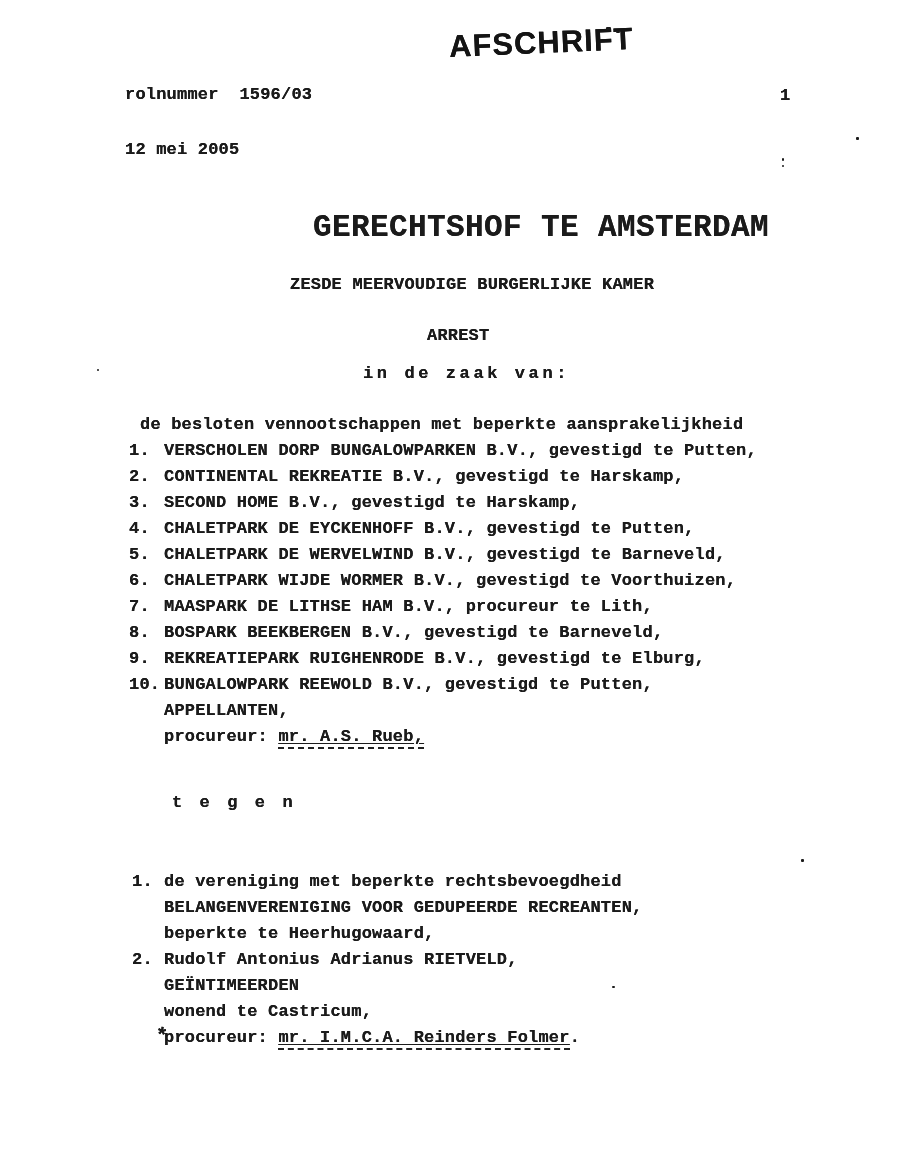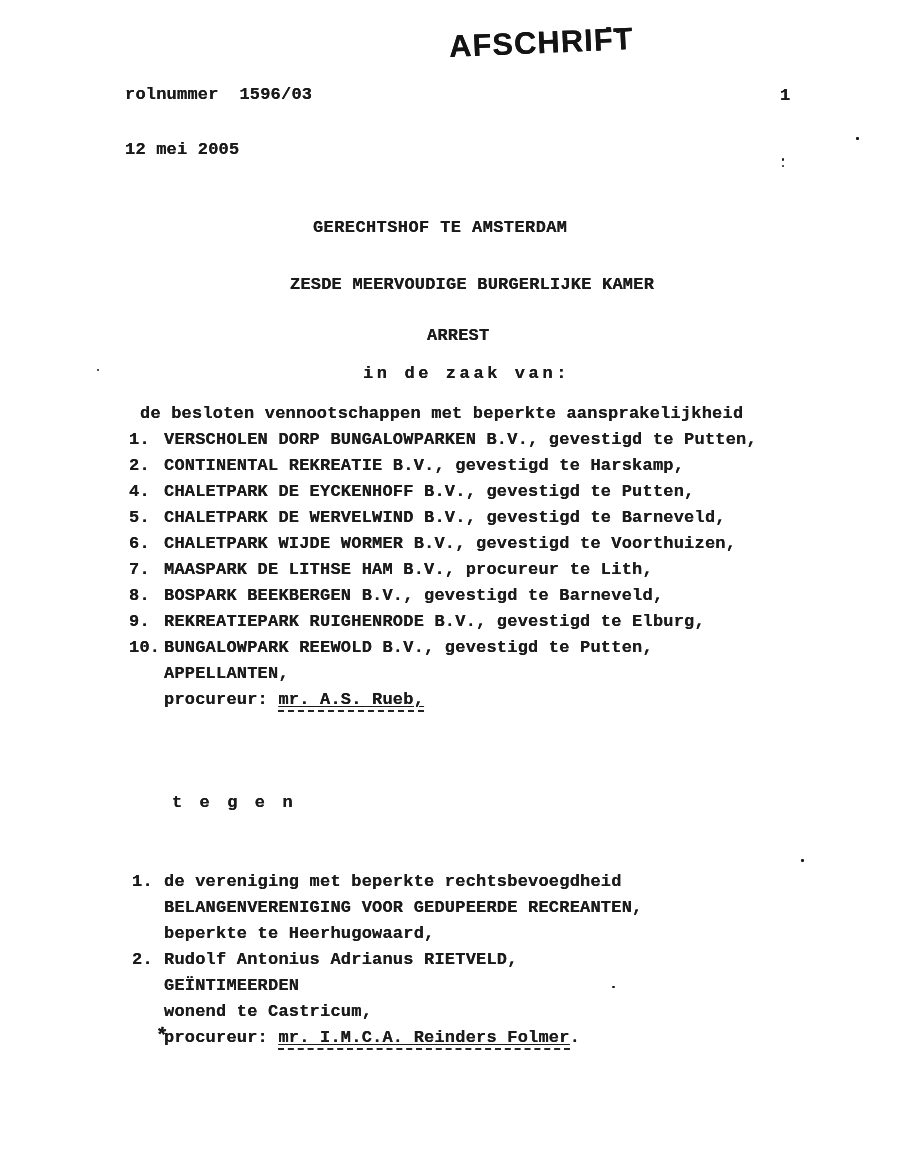--- a/index.html
+++ b/index.html
@@ -20,21 +20,21 @@
     position:absolute;
     left:449px;top:25px;
     font-family:"Liberation Sans","DejaVu Sans",sans-serif;
     font-weight:700;
     font-size:31px;
     letter-spacing:1px;
     color:#141414;
     transform:rotate(-2.5deg);
     text-shadow:0 0 0.6px currentColor;
   }
-  .title{font-size:17px;letter-spacing:0.4px;}
+  .title{font-size:31px;letter-spacing:0.4px;}
   .spread{letter-spacing:3.6px;}
   .block{position:absolute;left:0;top:0;}
   .row{height:26px;line-height:26px;white-space:pre;}
   .num{display:inline-block;width:18px;text-align:right;margin-right:17px;white-space:pre;}
   .rnum{display:inline-block;width:32px;text-align:left;white-space:pre;}
   .indent{margin-left:11px;}
   .u2{
     text-decoration:underline;
     text-underline-offset:2px;
     border-bottom:2px dashed #222;
@@ -56,24 +56,25 @@
 
   <div class="abs" style="left:125px;top:82px;">rolnummer  1596/03</div>
   <div class="abs" style="left:780px;top:83px;">1</div>
   <div class="abs" style="left:125px;top:137px;">12 mei 2005</div>
 
   <div class="abs title" style="left:313px;top:215px;">GERECHTSHOF TE AMSTERDAM</div>
   <div class="abs" style="left:290px;top:272px;">ZESDE MEERVOUDIGE BURGERLIJKE KAMER</div>
   <div class="abs" style="left:427px;top:323px;">ARREST</div>
   <div class="abs spread" style="left:363px;top:361px;">in de zaak van:</div>
 
-  <div class="block" style="left:129px;top:401px;width:740px;">
+  <div class="block" style="left:129px;top:412px;width:740px;">
     <div class="row indent">de besloten vennootschappen met beperkte aansprakelijkheid</div>
     <div class="row"><span class="num">1.</span><span>VERSCHOLEN DORP BUNGALOWPARKEN B.V., gevestigd te Putten,</span></div>
     <div class="row"><span class="num">2.</span><span>CONTINENTAL REKREATIE B.V., gevestigd te Harskamp,</span></div>
+    <div class="row"><span class="num">3.</span><span>SECOND HOME B.V., gevestigd te Harskamp,</span></div>
     <div class="row"><span class="num">4.</span><span>CHALETPARK DE EYCKENHOFF B.V., gevestigd te Putten,</span></div>
     <div class="row"><span class="num">5.</span><span>CHALETPARK DE WERVELWIND B.V., gevestigd te Barneveld,</span></div>
     <div class="row"><span class="num">6.</span><span>CHALETPARK WIJDE WORMER B.V., gevestigd te Voorthuizen,</span></div>
     <div class="row"><span class="num">7.</span><span>MAASPARK DE LITHSE HAM B.V., procureur te Lith,</span></div>
     <div class="row"><span class="num">8.</span><span>BOSPARK BEEKBERGEN B.V., gevestigd te Barneveld,</span></div>
     <div class="row"><span class="num">9.</span><span>REKREATIEPARK RUIGHENRODE B.V., gevestigd te Elburg,</span></div>
     <div class="row"><span class="num">10.</span><span>BUNGALOWPARK REEWOLD B.V., gevestigd te Putten,</span></div>
     <div class="row"><span class="num"> </span><span>APPELLANTEN,</span></div>
     <div class="row"><span class="num"> </span><span>procureur: </span><span class="u2">mr. A.S. Rueb,</span></div>
   </div>

